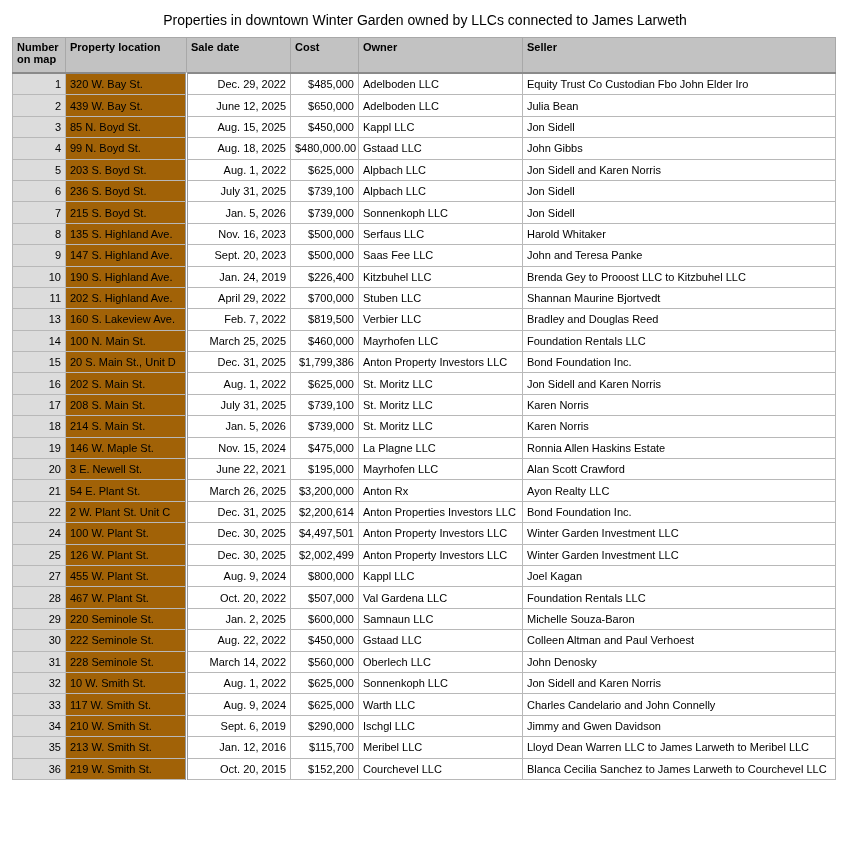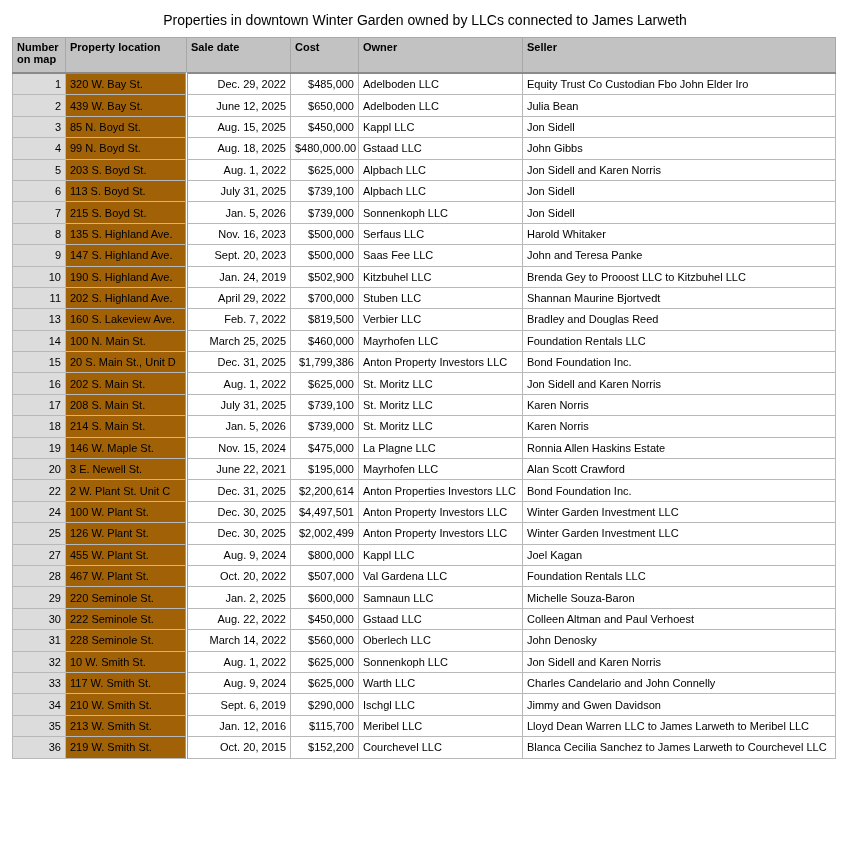--- a/index.html
+++ b/index.html
@@ -75,21 +75,21 @@
       <tr>
         <td class="num">5</td>
         <td class="loc">203 S. Boyd St.</td>
         <td class="date">Aug. 1, 2022</td>
         <td class="cost">$625,000</td>
         <td class="owner">Alpbach LLC</td>
         <td class="seller">Jon Sidell and Karen Norris</td>
       </tr>
       <tr>
         <td class="num">6</td>
-        <td class="loc">113 S. Boyd St.</td>
+        <td class="loc">236 S. Boyd St.</td>
         <td class="date">July 31, 2025</td>
         <td class="cost">$739,100</td>
         <td class="owner">Alpbach LLC</td>
         <td class="seller">Jon Sidell</td>
       </tr>
       <tr>
         <td class="num">7</td>
         <td class="loc">215 S. Boyd St.</td>
         <td class="date">Jan. 5, 2026</td>
         <td class="cost">$739,000</td>
@@ -109,21 +109,21 @@
         <td class="loc">147 S. Highland Ave.</td>
         <td class="date">Sept. 20, 2023</td>
         <td class="cost">$500,000</td>
         <td class="owner">Saas Fee LLC</td>
         <td class="seller">John and Teresa Panke</td>
       </tr>
       <tr>
         <td class="num">10</td>
         <td class="loc">190 S. Highland Ave.</td>
         <td class="date">Jan. 24, 2019</td>
-        <td class="cost">$502,900</td>
+        <td class="cost">$226,400</td>
         <td class="owner">Kitzbuhel LLC</td>
         <td class="seller">Brenda Gey to Prooost LLC to Kitzbuhel LLC</td>
       </tr>
       <tr>
         <td class="num">11</td>
         <td class="loc">202 S. Highland Ave.</td>
         <td class="date">April 29, 2022</td>
         <td class="cost">$700,000</td>
         <td class="owner">Stuben LLC</td>
         <td class="seller">Shannan Maurine Bjortvedt</td>
@@ -186,20 +186,28 @@
       </tr>
       <tr>
         <td class="num">20</td>
         <td class="loc">3 E. Newell St.</td>
         <td class="date">June 22, 2021</td>
         <td class="cost">$195,000</td>
         <td class="owner">Mayrhofen LLC</td>
         <td class="seller">Alan Scott Crawford</td>
       </tr>
       <tr>
+        <td class="num">21</td>
+        <td class="loc">54 E. Plant St.</td>
+        <td class="date">March 26, 2025</td>
+        <td class="cost">$3,200,000</td>
+        <td class="owner">Anton Rx</td>
+        <td class="seller">Ayon Realty LLC</td>
+      </tr>
+      <tr>
         <td class="num">22</td>
         <td class="loc">2 W. Plant St. Unit C</td>
         <td class="date">Dec. 31, 2025</td>
         <td class="cost">$2,200,614</td>
         <td class="owner">Anton Properties Investors LLC</td>
         <td class="seller">Bond Foundation Inc.</td>
       </tr>
       <tr>
         <td class="num">24</td>
         <td class="loc">100 W. Plant St.</td>

